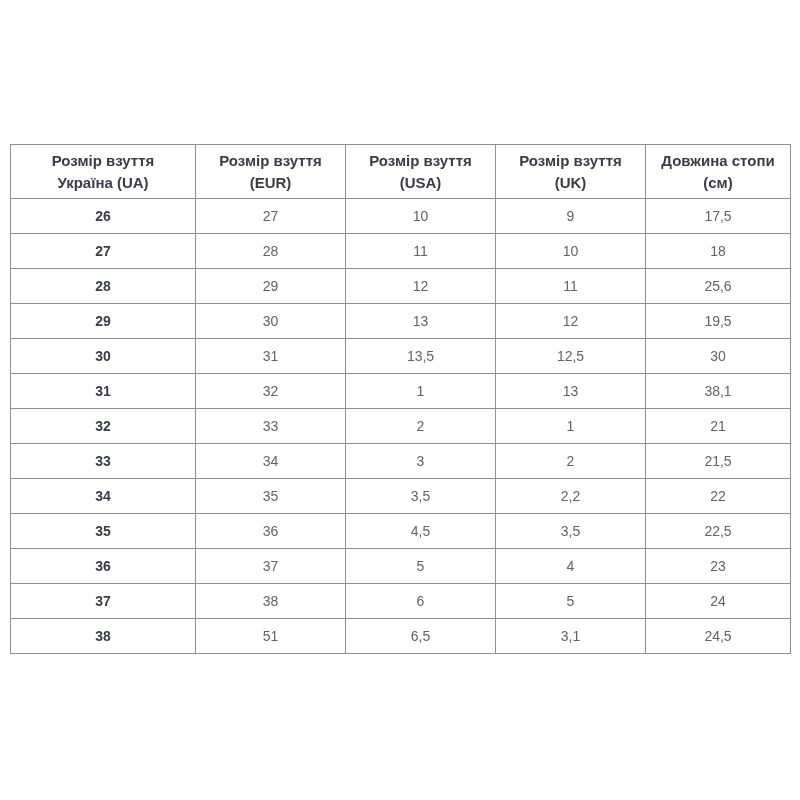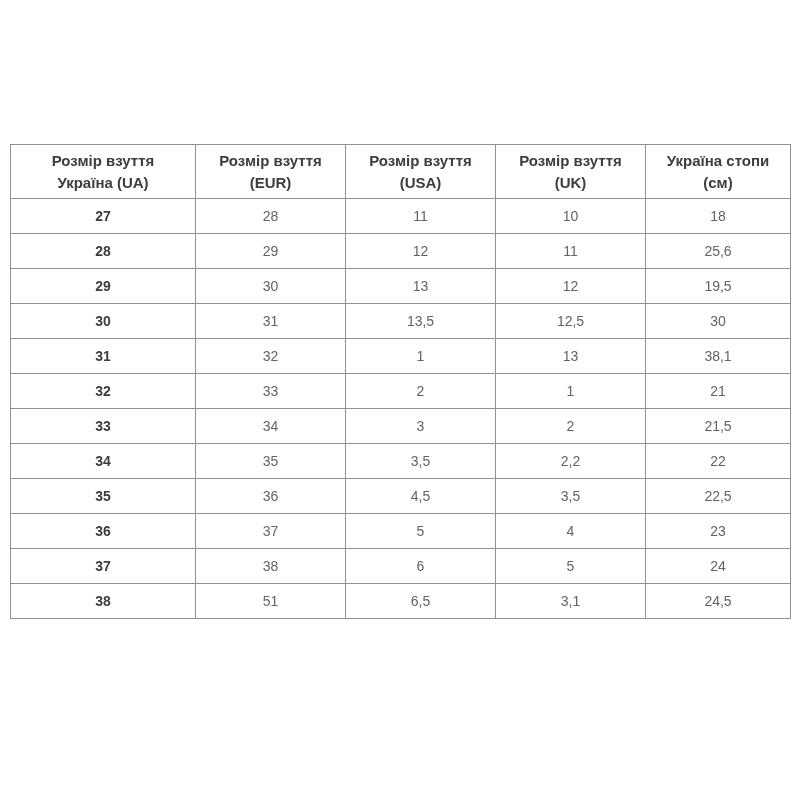--- a/index.html
+++ b/index.html
@@ -73,26 +73,33 @@
         </th>
         <th>
           <span>Розмір взуття</span><br>
           <span>(USA)</span>
         </th>
         <th>
           <span>Розмір взуття</span><br>
           <span>(UK)</span>
         </th>
         <th>
-          <span>Україна стопи</span><br>
+          <span>Довжина стопи</span><br>
           <span>(см)</span>
         </th>
       </tr>
     </thead>
     <tbody>
+        <tr>
+          <td class="bold">26</td>
+          <td>27</td>
+          <td>10</td>
+          <td>9</td>
+          <td>17,5</td>
+        </tr>
         <tr>
           <td class="bold">27</td>
           <td>28</td>
           <td>11</td>
           <td>10</td>
           <td>18</td>
         </tr>
         <tr>
           <td class="bold">28</td>
           <td>29</td>

